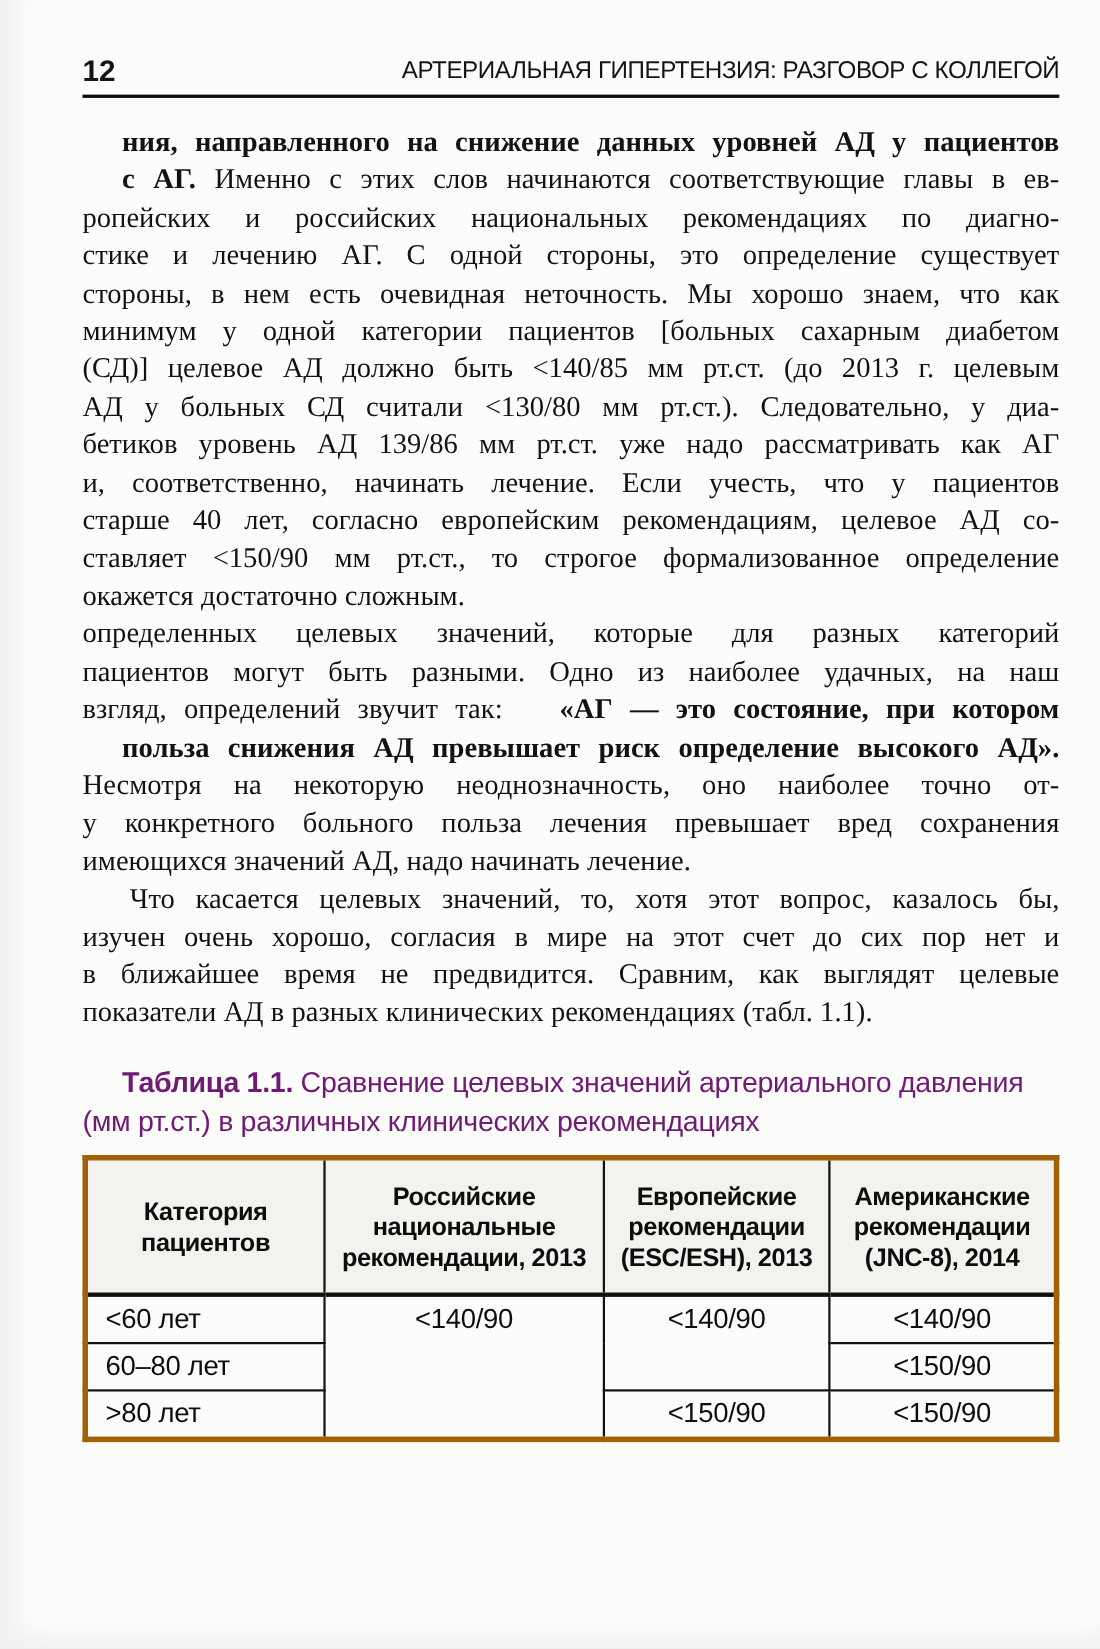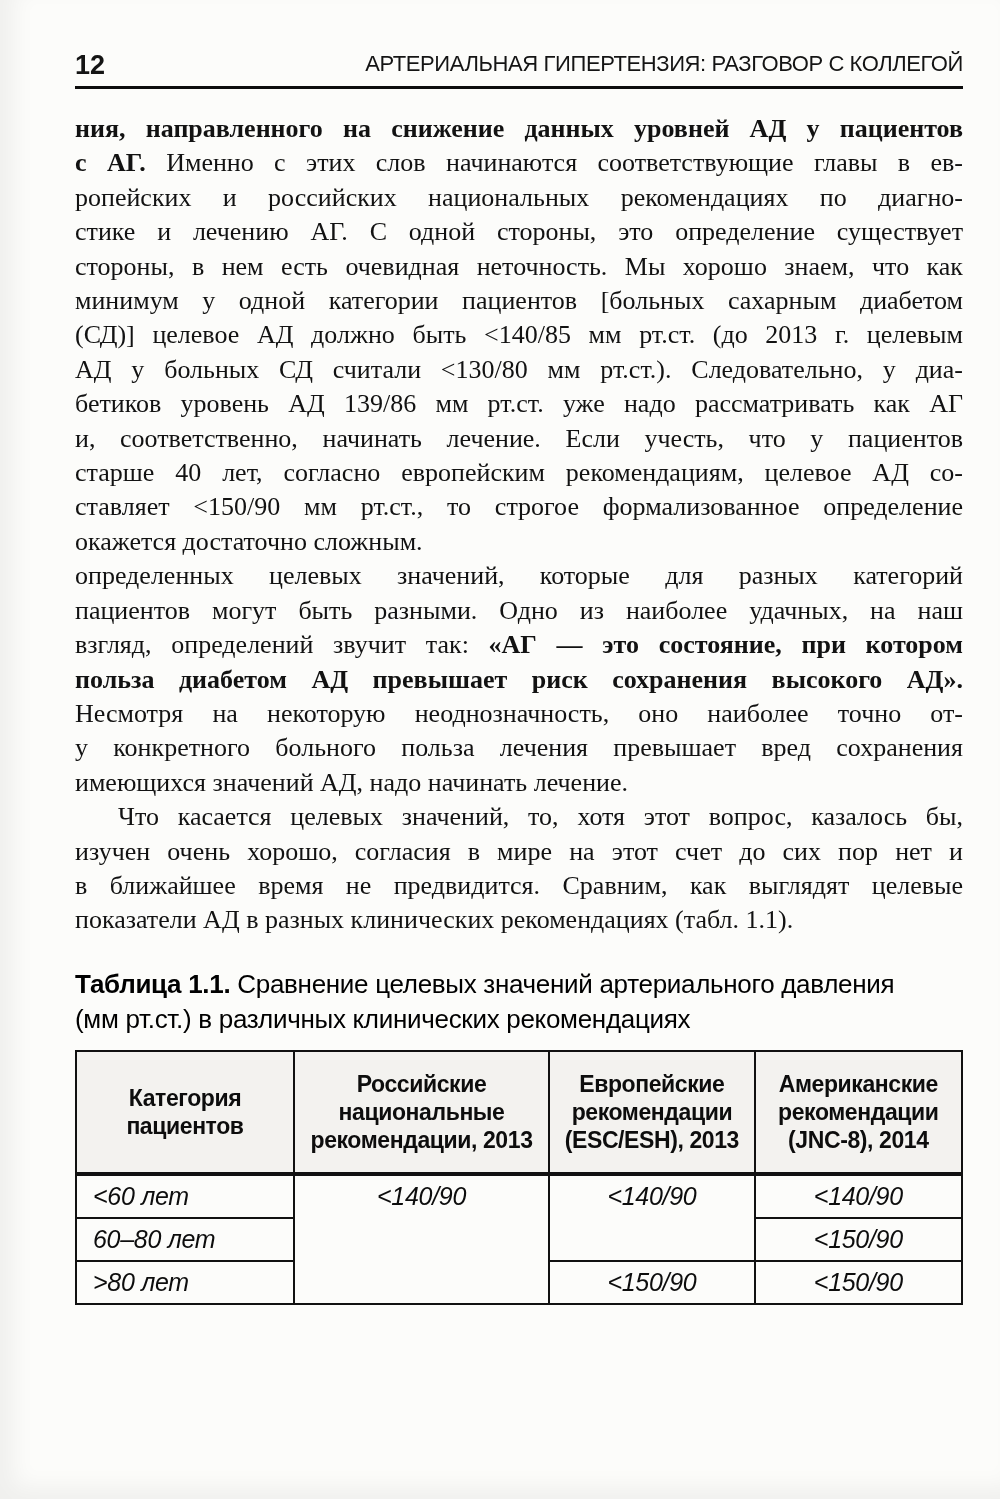--- a/index.html
+++ b/index.html
@@ -34,37 +34,37 @@
     font:26px/34.4px "Liberation Serif", serif;
     color:#121212;
   }
   .line {
     text-align:justify;
     text-align-last:justify;
     white-space:nowrap;
   }
   .line.last { text-align-last:left; }
   .line.indent { text-indent:43px; }
-  .b { font-weight:700; }
+  .b { font-weight:700;margin-left:36px; }
   
   .caption {
     margin-top:29px;
     font:400 26px/35px "Liberation Sans", sans-serif;
     letter-spacing:-0.3px;
-    color:#000000;
+    color:#701a75;
   }
   .caption .cap-line { white-space:nowrap; }
   .caption .b { font-weight:700; }
   
   table.bp {
     margin-top:13px;
     width:100%;
     border-collapse:collapse;
     table-layout:fixed;
-    border:1px solid #a16207;
+    border:5px solid #a16207;
   }
   table.bp col.c1 { width:24.6%; }
   table.bp col.c2 { width:28.8%; }
   table.bp col.c3 { width:23.2%; }
   table.bp col.c4 { width:23.4%; }
   table.bp th, table.bp td {
     border:2px solid #111;
     font-family:"Liberation Sans", sans-serif;
     color:#0d0d0d;
   }
@@ -81,21 +81,20 @@
     border-bottom:4px solid #111;
   }
   table.bp tbody td {
     height:37px;
     font-size:25px;
     line-height:29px;
     letter-spacing:-0.3px;
     padding:2px 8px;
     text-align:center;
     vertical-align:middle;
-    font-style:italic;
   }
   table.bp td.cat { text-align:left; padding-left:16px; }
   table.bp td.mrg { vertical-align:top; padding-top:6px; }
 </style>
 </head>
 <body>
 
 <div class="page">
   <div class="content">
 
@@ -114,21 +113,21 @@
         <div class="line"><span>(СД)] целевое АД должно быть &lt;140/85 мм рт.ст. (до 2013 г. целевым</span></div>
         <div class="line"><span>АД у больных СД считали &lt;130/80 мм рт.ст.). Следовательно, у диа-</span></div>
         <div class="line"><span>бетиков уровень АД 139/86 мм рт.ст. уже надо рассматривать как АГ</span></div>
         <div class="line"><span>и, соответственно, начинать лечение. Если учесть, что у пациентов</span></div>
         <div class="line"><span>старше 40 лет, согласно европейским рекомендациям, целевое АД со-</span></div>
         <div class="line"><span>ставляет &lt;150/90 мм рт.ст., то строгое формализованное определение</span></div>
         <div class="line last"><span>окажется достаточно сложным.</span></div>
         <div class="line"><span>определенных целевых значений, которые для разных категорий</span></div>
         <div class="line"><span>пациентов могут быть разными. Одно из наиболее удачных, на наш</span></div>
         <div class="line"><span>взгляд, определений звучит так: </span><span class="b">«АГ — это состояние, при котором</span></div>
-        <div class="line"><span class="b">польза диабетом АД превышает риск сохранения высокого АД».</span></div>
+        <div class="line"><span class="b">польза снижения АД превышает риск определение высокого АД».</span></div>
         <div class="line"><span>Несмотря на некоторую неоднозначность, оно наиболее точно от-</span></div>
         <div class="line"><span>у конкретного больного польза лечения превышает вред сохранения</span></div>
         <div class="line last"><span>имеющихся значений АД, надо начинать лечение.</span></div>
         <div class="line indent"><span>Что касается целевых значений, то, хотя этот вопрос, казалось бы,</span></div>
         <div class="line"><span>изучен очень хорошо, согласия в мире на этот счет до сих пор нет и</span></div>
         <div class="line"><span>в ближайшее время не предвидится. Сравним, как выглядят целевые</span></div>
         <div class="line last"><span>показатели АД в разных клинических рекомендациях (табл. 1.1).</span></div>
       </div>
 
     <div class="caption">

